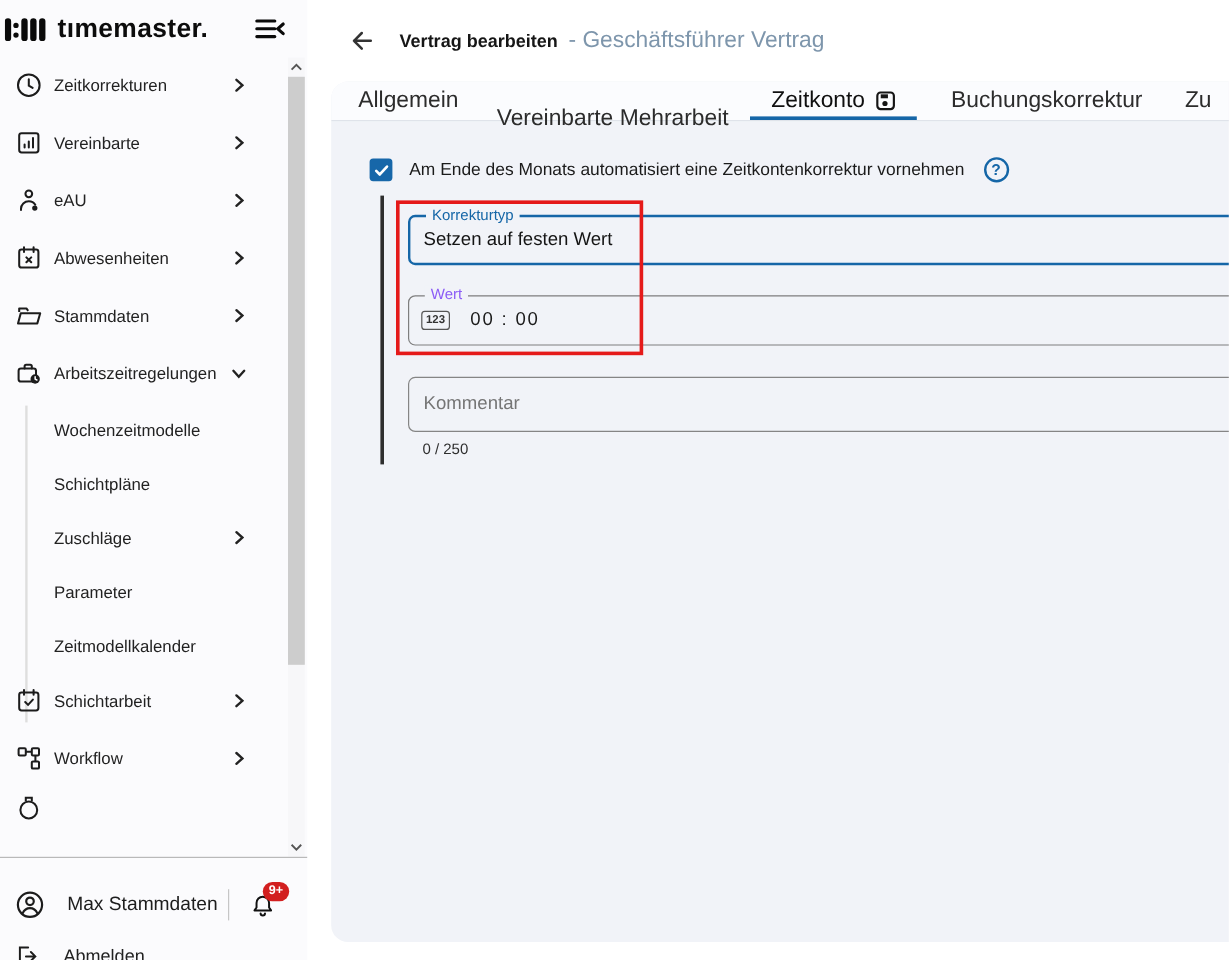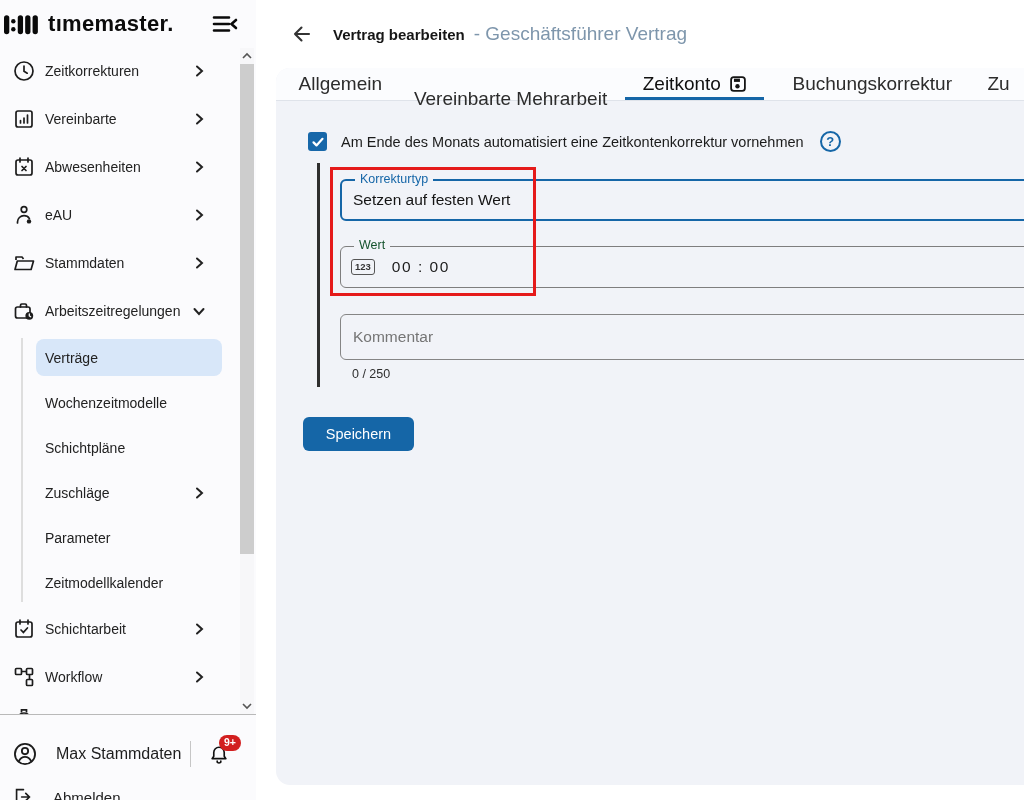--- a/index.html
+++ b/index.html
@@ -76,21 +76,21 @@
                  margin-left:16px; cursor:pointer; }
 
   .guide-line { position:absolute; left:41px; top:95px; width:3px; height:224px; background:#2e2e2e; }
 
   .field { position:absolute; left:64px; width:744px; background:transparent; border-radius:6px; }
   .field-label { position:absolute; top:-9px; left:13px; background:#f1f3f8; padding:0 5px; font-size:12.5px; }
   .field-kt { top:111px; height:42px; border:2px solid #1566a7; }
   .field-kt .field-label { color:#1566a7; }
   .field-value { font-size:15.5px; color:#141414; padding:10px 0 0 11px; }
   .field-wert { top:178px; height:42px; border:1.5px solid #7e7e7e; display:flex; align-items:center; }
-  .field-wert .field-label { color:#14532d; }
+  .field-wert .field-label { color:#8b5cf6; }
   .num-box { border:1.7px solid #555; border-radius:3px; font-size:9.5px; font-weight:700; color:#333;
              padding:2px 3px; margin-left:10px; line-height:1; }
   .wert-value { font-size:15.5px; color:#1c1c1c; margin-left:17px; letter-spacing:1.5px; }
   .field-kom { top:246px; height:46px; border:1.5px solid #858585; display:flex; align-items:center; }
   .field-kom input { border:none; outline:none; background:transparent; font-size:15.5px; color:#333;
                      padding-left:12px; width:95%; font-family:"Liberation Sans", sans-serif; }
   .field-kom input::placeholder { color:#757575; opacity:1; }
   .char-counter { position:absolute; left:76px; top:299px; font-size:12.5px; color:#2e2e2e; }
 
   .red-annot { position:absolute; left:54px; top:99px; width:206px; height:129px;
@@ -155,41 +155,41 @@
       <span class="chev">
         <svg viewBox="0 0 14 14" fill="none" stroke="#222" stroke-width="2" stroke-linecap="round">
             <path d="M5 2.5l5 4.5-5 4.5"></path>
           </svg>
       </span>
     </div>
 
     <div class="nav-item">
       <span class="nicon">
         <svg viewBox="0 0 24 24" fill="none" stroke="#1c1c1c" stroke-width="1.7" stroke-linecap="round">
-          <rect x="4" y="5" width="16" height="15" rx="2"></rect>
-            <path d="M8 3v4M16 3v4M10 11.5l4 4M14 11.5l-4 4"></path>
-          </svg>
-      </span>
-      <span class="nlabel">Abwesenheiten</span>
-      <span class="chev">
-        <svg viewBox="0 0 14 14" fill="none" stroke="#222" stroke-width="2" stroke-linecap="round">
-            <path d="M5 2.5l5 4.5-5 4.5"></path>
-          </svg>
-      </span>
-    </div>
-
-    <div class="nav-item">
-      <span class="nicon">
-        <svg viewBox="0 0 24 24" fill="none" stroke="#1c1c1c" stroke-width="1.7" stroke-linecap="round">
           <circle cx="12" cy="6.5" r="2.8"></circle>
             <path d="M5.5 20v-1c0-3.6 2.9-6.3 6.5-6.3 2.4 0 4.3 1.1 5.4 2.9"></path>
           <circle cx="17" cy="18.4" r="2.2" fill="#1c1c1c" stroke="none"></circle>
           </svg>
       </span>
       <span class="nlabel">eAU</span>
+      <span class="chev">
+        <svg viewBox="0 0 14 14" fill="none" stroke="#222" stroke-width="2" stroke-linecap="round">
+            <path d="M5 2.5l5 4.5-5 4.5"></path>
+          </svg>
+      </span>
+    </div>
+
+    <div class="nav-item">
+      <span class="nicon">
+        <svg viewBox="0 0 24 24" fill="none" stroke="#1c1c1c" stroke-width="1.7" stroke-linecap="round">
+          <rect x="4" y="5" width="16" height="15" rx="2"></rect>
+            <path d="M8 3v4M16 3v4M10 11.5l4 4M14 11.5l-4 4"></path>
+          </svg>
+      </span>
+      <span class="nlabel">Abwesenheiten</span>
       <span class="chev">
         <svg viewBox="0 0 14 14" fill="none" stroke="#222" stroke-width="2" stroke-linecap="round">
             <path d="M5 2.5l5 4.5-5 4.5"></path>
           </svg>
       </span>
     </div>
 
     <div class="nav-item">
       <span class="nicon">
         <svg viewBox="0 0 24 24" fill="none" stroke="#1c1c1c" stroke-width="1.7" stroke-linejoin="round">
@@ -215,23 +215,20 @@
           </svg>
       </span>
       <span class="nlabel">Arbeitszeitregelungen</span>
       <span class="chev">
         <svg viewBox="0 0 14 14" fill="none" stroke="#222" stroke-width="2" stroke-linecap="round">
             <path d="M2.5 5l4.5 5 4.5-5"></path>
           </svg>
       </span>
     </div>
 
-    <div class="sub-item active">
-      <span class="nlabel">Verträge</span>
-    </div>
     <div class="sub-item">
       <span class="nlabel">Wochenzeitmodelle</span>
     </div>
     <div class="sub-item">
       <span class="nlabel">Schichtpläne</span>
     </div>
     <div class="sub-item">
       <span class="nlabel">Zuschläge</span>
       <span class="chev">
         <svg viewBox="0 0 14 14" fill="none" stroke="#222" stroke-width="2" stroke-linecap="round">
@@ -394,14 +391,13 @@
     <span class="wert-value">00 : 00</span>
   </div>
 
   <div class="field field-kom">
     <input type="text" placeholder="Kommentar" style="">
   </div>
   <div class="char-counter">0 / 250</div>
 
   <div class="red-annot"></div>
 
-  <button class="save-btn">Speichern</button>
 </section>
 
 </body></html>

